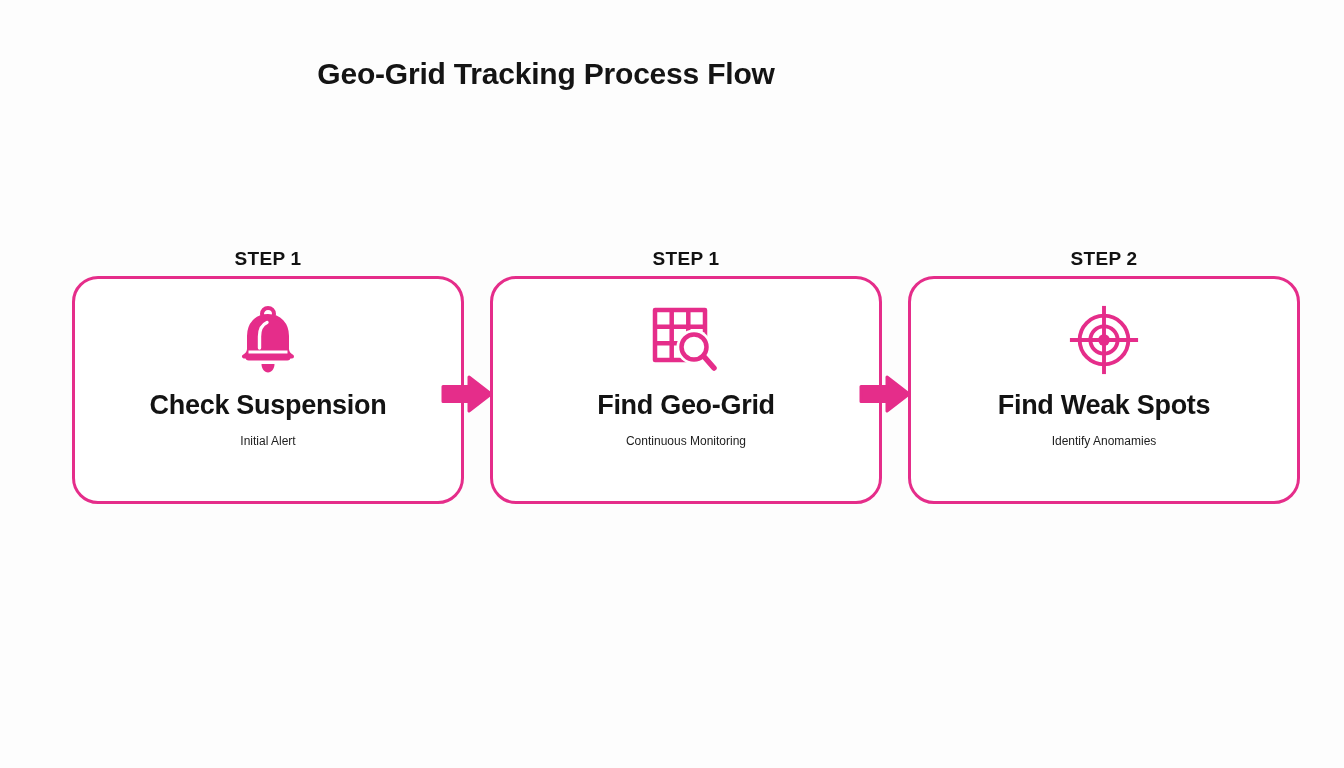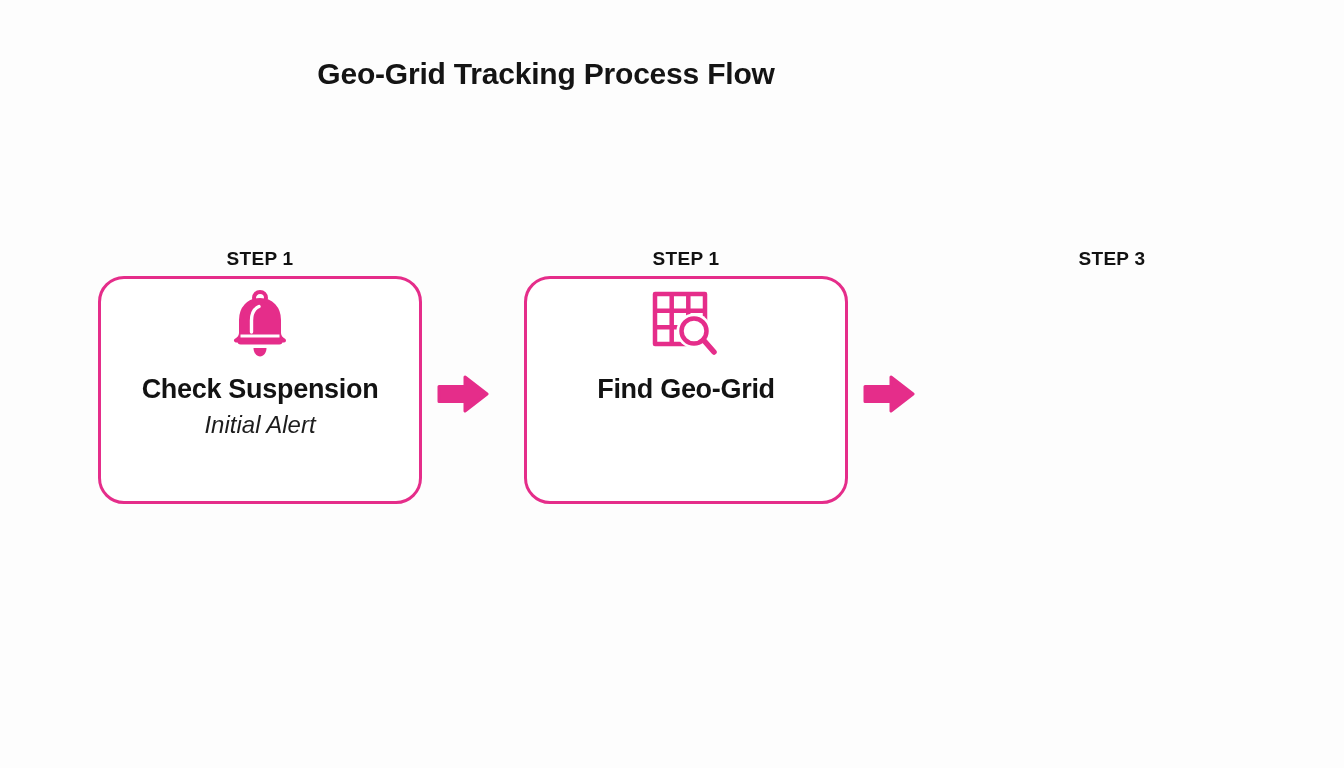--- a/index.html
+++ b/index.html
@@ -53,30 +53,30 @@
     font-size: 19px;
     font-weight: bold;
     color: #121212;
     letter-spacing: 0.3px;
     line-height: 22px;
     margin-bottom: 6px;
   }
 
   .card {
     box-sizing: border-box;
-    width: 324px;
+    width: 392px;
     height: 228px;
     border: 3.5px solid #e52d8a;
     border-radius: 26px;
     background: #ffffff;
     display: flex;
     flex-direction: column;
     align-items: center;
     justify-content: flex-start;
-    padding-top: 8px;
+    padding-top: 24px;
   }
 
   .card-icon {
     width: 74px;
     height: 74px;
     display: flex;
     align-items: center;
     justify-content: center;
     margin-bottom: 12px;
   }
@@ -84,27 +84,26 @@
   .card-title {
     font-size: 27px;
     font-weight: bold;
     color: #131313;
     line-height: 32px;
     letter-spacing: -0.3px;
     text-align: center;
   }
 
   .card-sub {
-    font-size: 24px;
+    font-size: 12px;
     font-weight: normal;
     color: #1d1d1d;
     line-height: 26px;
     text-align: center;
     margin-top: 7px;
-    font-style: italic;
   }
 
   
   .arrow-wrap {
     width: 86px;
     height: 262px;
     display: flex;
     align-items: center;
     justify-content: center;
     padding-top: 30px;
@@ -163,26 +162,44 @@
 
           <circle cx="44" cy="42" r="17.5" fill="#ffffff"></circle>
           <line x1="46" y1="52" x2="63" y2="66" stroke="#ffffff" stroke-width="11" stroke-linecap="round"></line>
 
           <circle cx="44" cy="42" r="12.5" stroke="#e52d8a" stroke-width="4.5" fill="none"></circle>
 
           <line x1="53.5" y1="51" x2="64" y2="63" stroke="#e52d8a" stroke-width="5.5" stroke-linecap="round"></line>
         </svg>
       </div>
       <div class="card-title">Find Geo-Grid</div>
+      <div class="card-sub">Continuous Monitoring</div>
     </div>
   </div>
 
   <div class="arrow-wrap">
     <svg width="52" height="38" viewBox="0 0 52 38" xmlns="http://www.w3.org/2000/svg">
       <path d="M2 11.5 L28 11.5 L28 2 L50 19 L28 36 L28 26.5 L2 26.5 Z" fill="#e52d8a" stroke="#e52d8a" stroke-width="3" stroke-linejoin="round"></path>
     </svg>
   </div>
 
   <div class="step-col">
-    <div class="step-label">STEP 3</div>
+    <div class="step-label">STEP 2</div>
+    <div class="card">
+      <div class="card-icon">
+        <svg width="76" height="74" viewBox="0 0 76 74" fill="none" xmlns="http://www.w3.org/2000/svg">
+
+          <line x1="38" y1="2" x2="38" y2="72" stroke="#e52d8a" stroke-width="4"></line>
+          <line x1="3" y1="37" x2="73" y2="37" stroke="#e52d8a" stroke-width="4"></line>
+
+          <circle cx="38" cy="37" r="25" stroke="#e52d8a" stroke-width="4" fill="none"></circle>
+
+          <circle cx="38" cy="37" r="14" stroke="#e52d8a" stroke-width="4" fill="none"></circle>
+
+          <circle cx="38" cy="37" r="6" fill="#e52d8a"></circle>
+        </svg>
+      </div>
+      <div class="card-title">Find Weak Spots</div>
+      <div class="card-sub">Identify Anomamies</div>
+    </div>
   </div>
 
 </div>
 
 </body></html>

